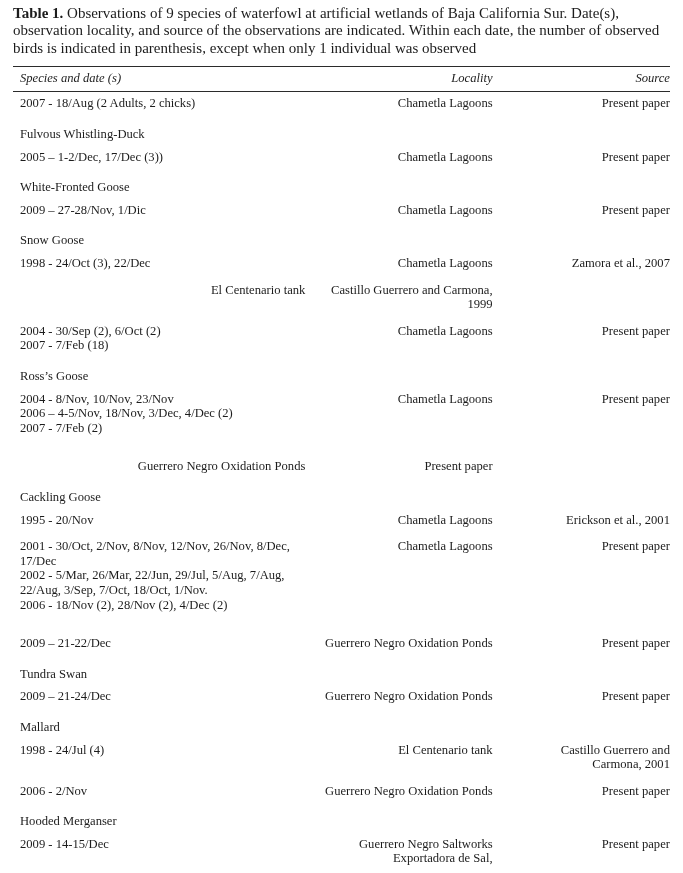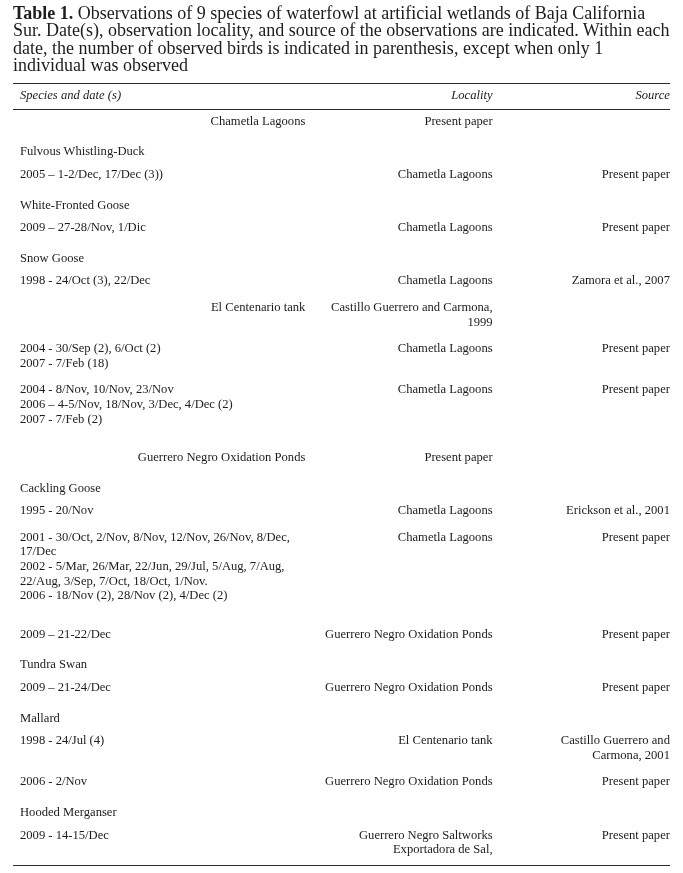--- a/index.html
+++ b/index.html
@@ -7,21 +7,21 @@
     width: 683px;
     height: 873px;
     box-sizing: border-box;
     background: #ffffff;
     font-family: "Liberation Serif", "DejaVu Serif", serif;
     color: #1c1c1c;
     padding: 5px 13px 0 13px;
     overflow: hidden;
   }
   .caption {
-    font-size: 18px;
+    font-size: 15px;
     line-height: 17.3px;
     text-align: left;
     margin: 0 0 9px 0;
   }
   .caption .cap-label { font-weight: bold; }
   .tbl {
     border-top: 1.5px solid #2b2b2b;
     border-bottom: 1.5px solid #2b2b2b;
     font-size: 12.6px;
   }
@@ -56,20 +56,21 @@
   <div class="tbl">
 
     <div class="row header-row">
       <div class="cell dates">Species and date (s)</div>
       <div class="cell locality">Locality</div>
       <div class="cell source">Source</div>
     </div>
 
     <div>
         <div class="row data-row">
+          <div class="cell dates">2007 - 18/Aug (2 Adults, 2 chicks)</div>
           <div class="cell locality">Chametla Lagoons</div>
           <div class="cell source">Present paper</div>
         </div>
         <div class="row species-row">
           <div class="cell dates">Fulvous Whistling-Duck</div>
         </div>
         <div class="row data-row">
           <div class="cell dates">2005 – 1-2/Dec, 17/Dec (3))</div>
           <div class="cell locality">Chametla Lagoons</div>
           <div class="cell source">Present paper</div>
@@ -93,20 +94,23 @@
         <div class="row data-row">
           <div class="cell locality">El Centenario tank</div>
           <div class="cell source">Castillo Guerrero and Carmona,
 1999</div>
         </div>
         <div class="row data-row">
           <div class="cell dates">2004 - 30/Sep (2), 6/Oct (2)
 2007 - 7/Feb (18)</div>
           <div class="cell locality">Chametla Lagoons</div>
           <div class="cell source">Present paper</div>
+        </div>
+        <div class="row species-row">
+          <div class="cell dates">Ross’s Goose</div>
         </div>
         <div class="row data-row">
           <div class="cell dates">2004 - 8/Nov, 10/Nov, 23/Nov
 2006 – 4-5/Nov, 18/Nov, 3/Dec, 4/Dec (2)
 2007 - 7/Feb (2)</div>
           <div class="cell locality">Chametla Lagoons</div>
           <div class="cell source">Present paper</div>
         </div>
         <div class="row data-row spacer">
           <div class="cell locality">Guerrero Negro Oxidation Ponds</div>

